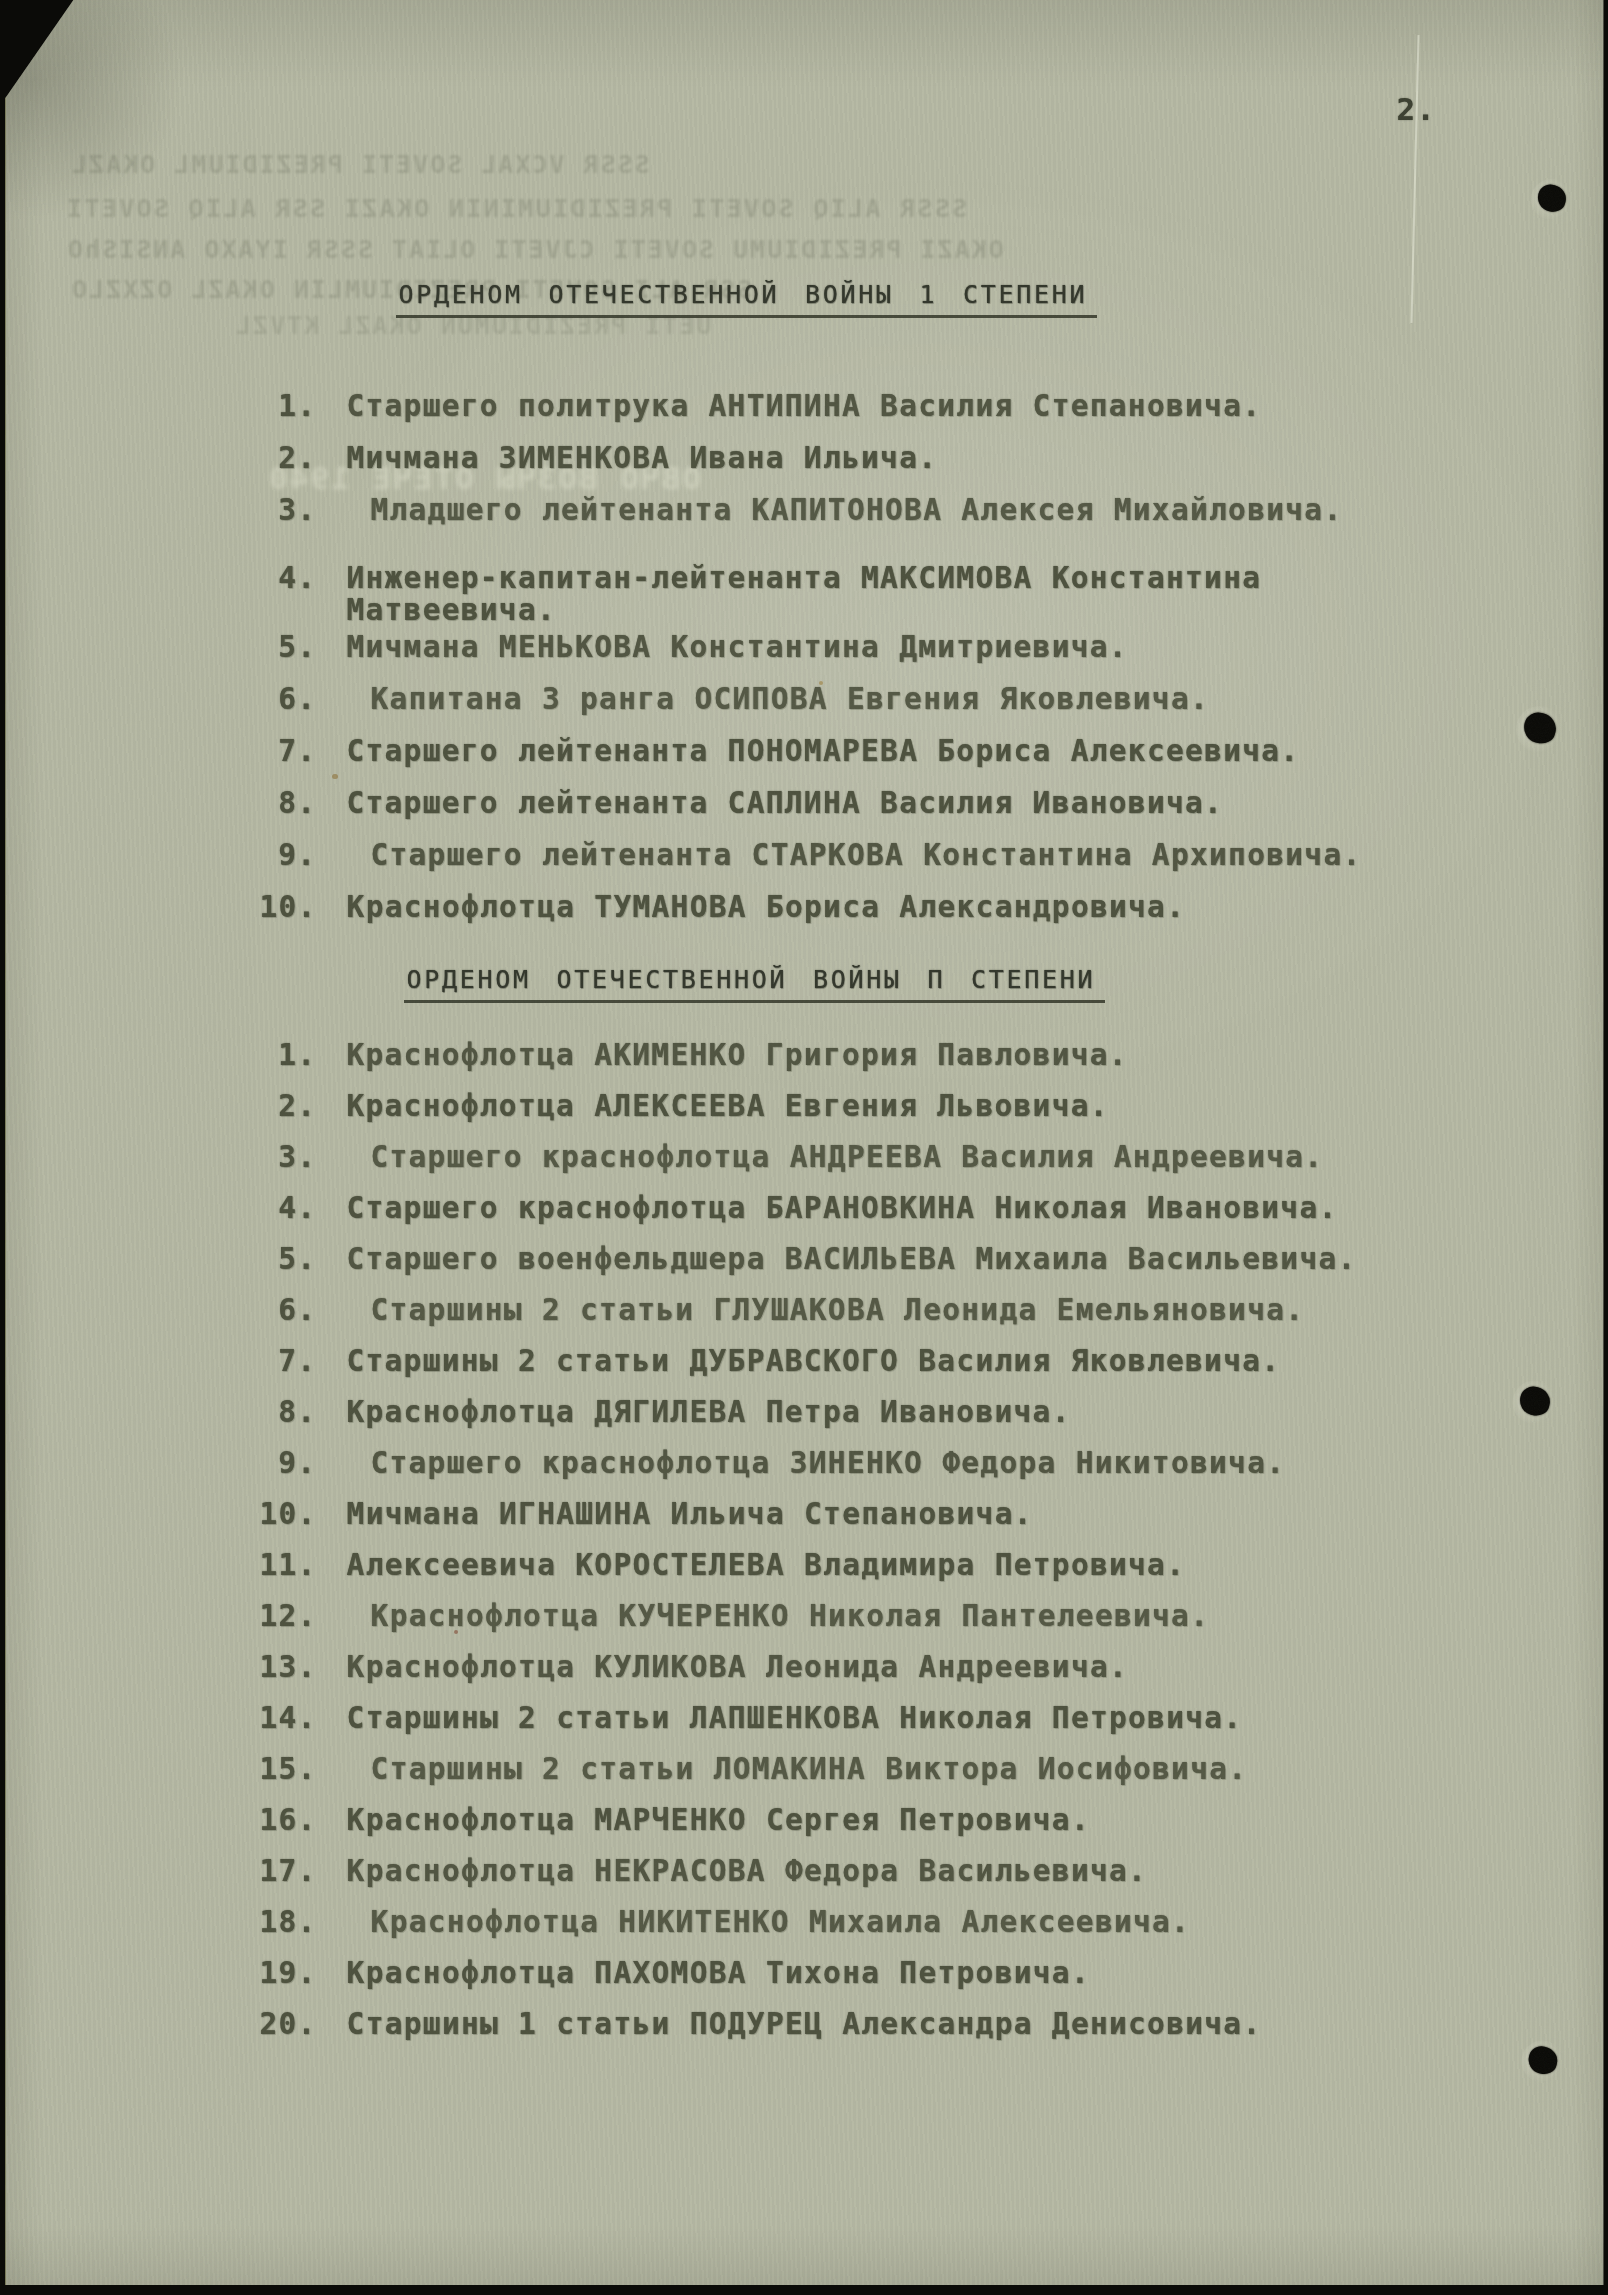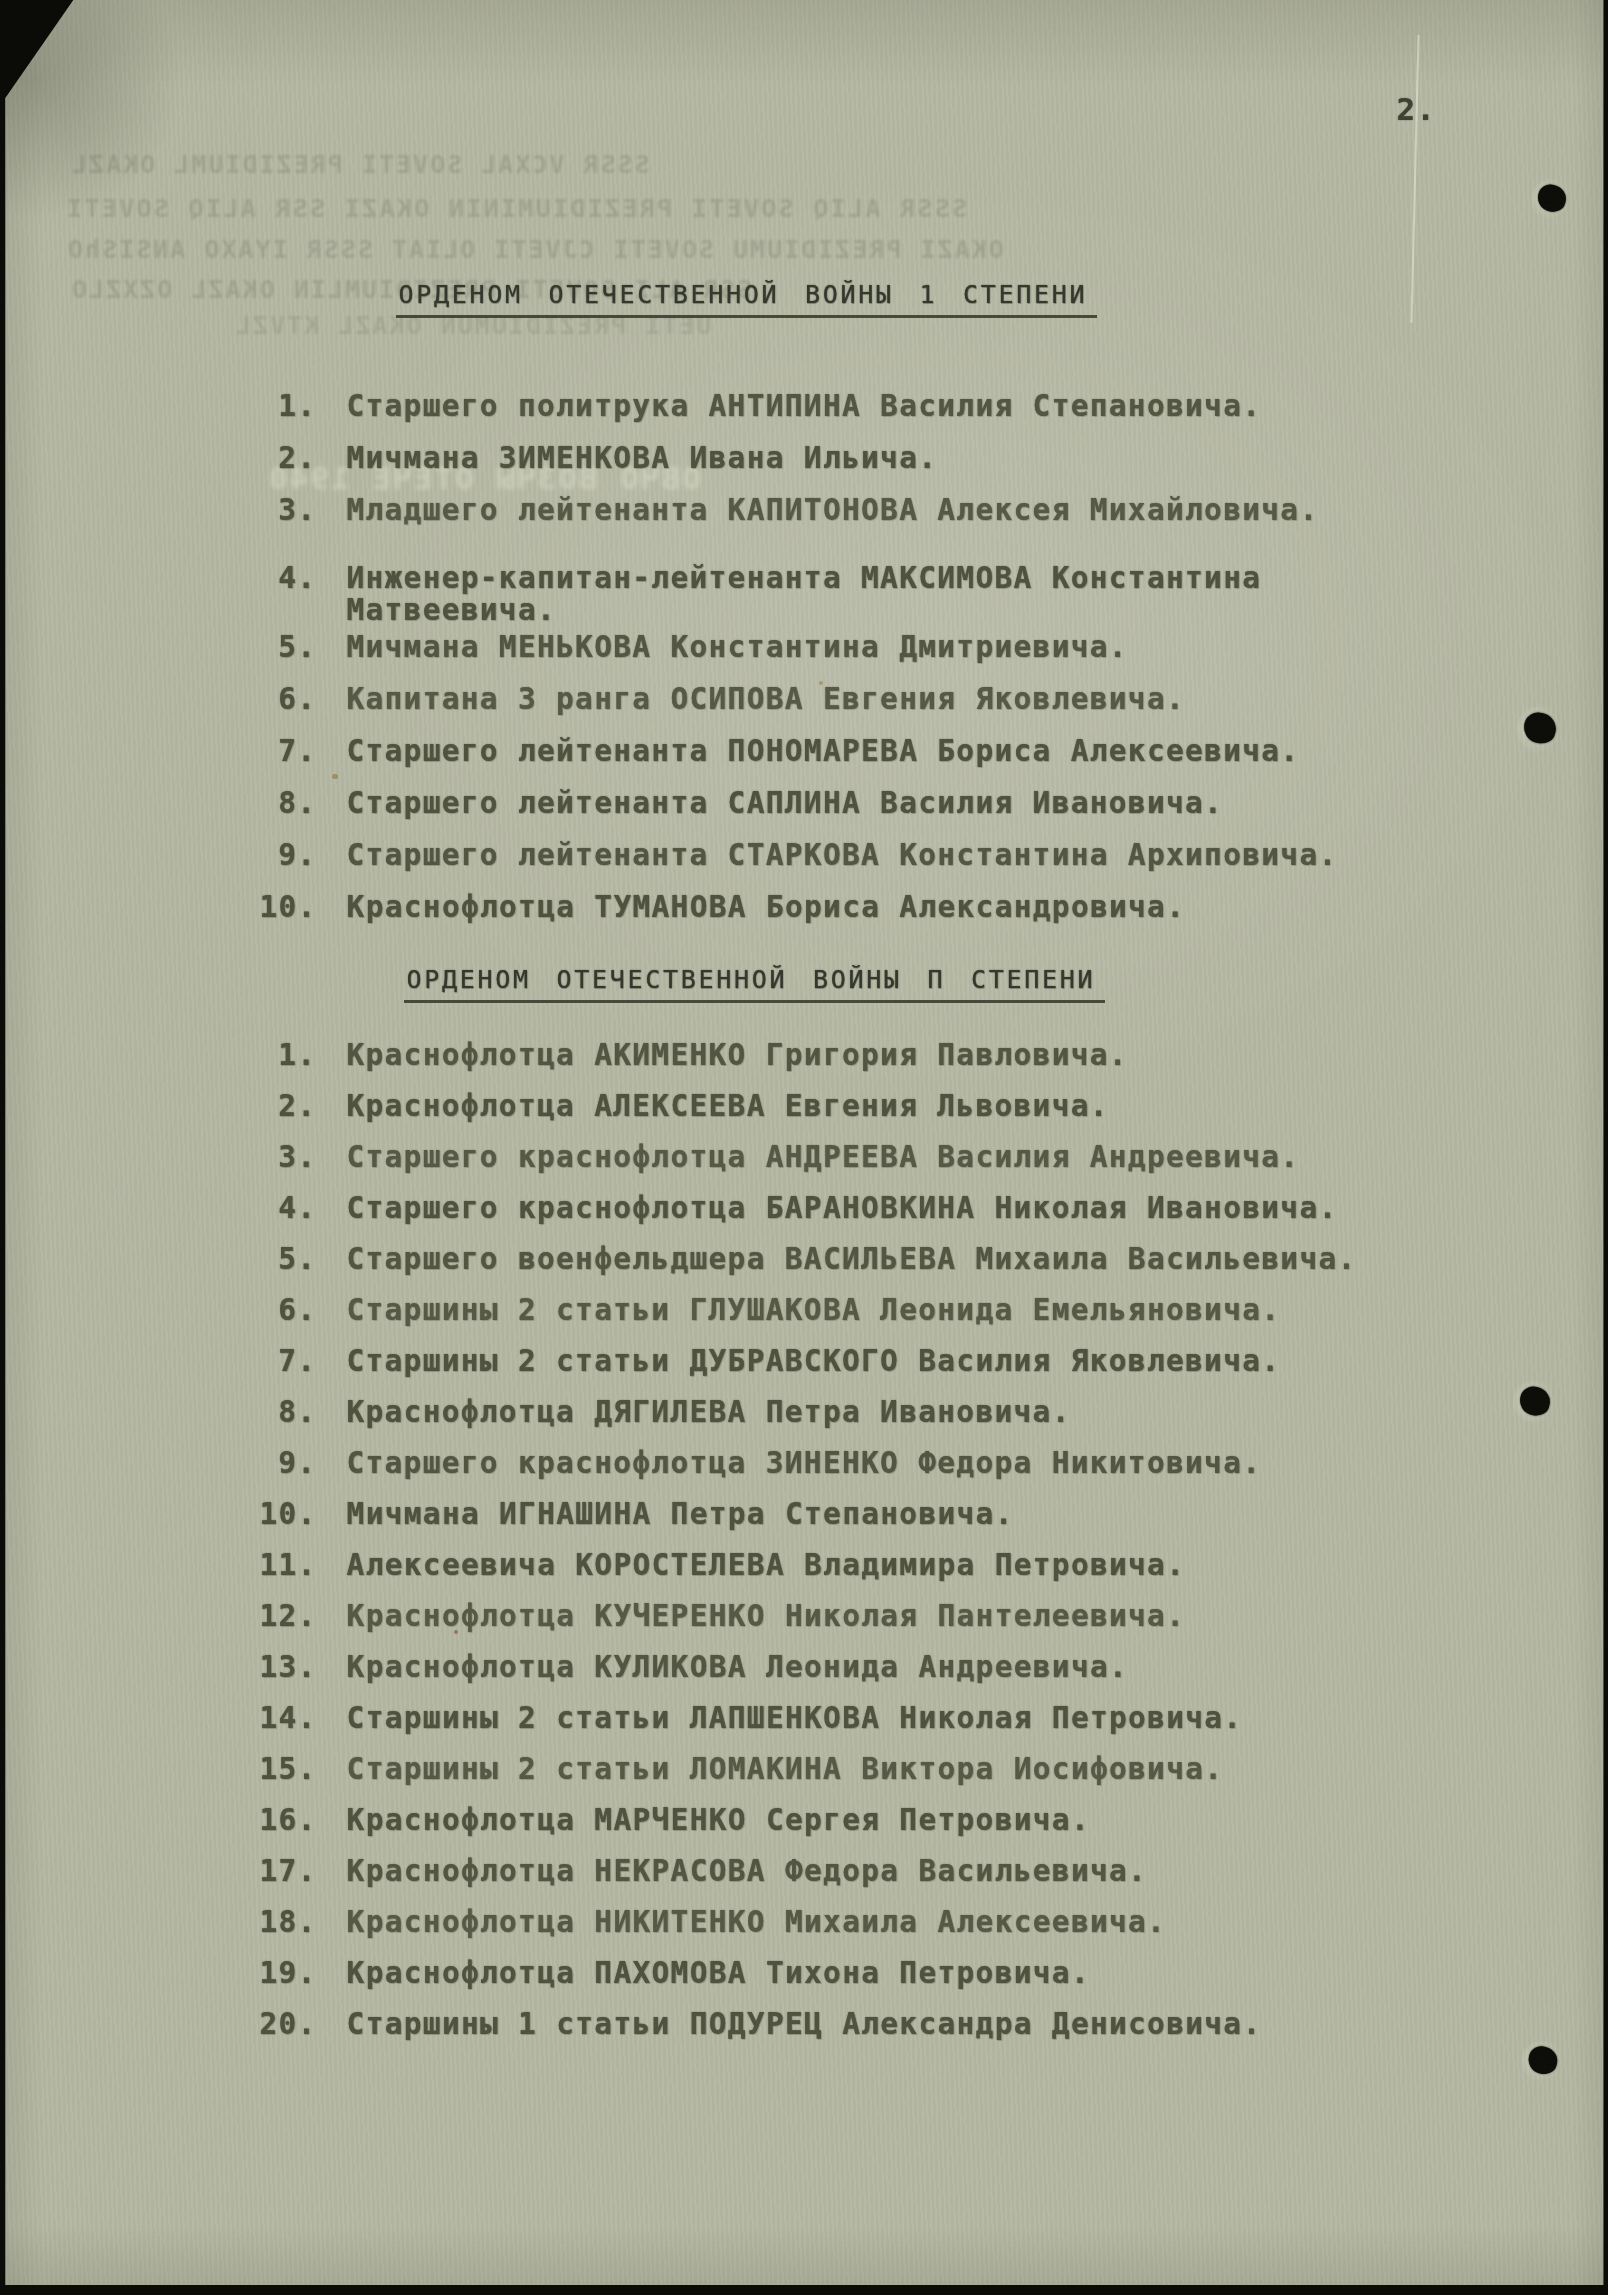--- a/index.html
+++ b/index.html
@@ -52,21 +52,21 @@
   .award-list{list-style:none;margin:0;padding:0;position:absolute;}
   .sec-0 .award-list{left:253px;top:390px;}
   .sec-1 .award-list{left:253px;top:1039px;}
   .award-list li{display:flex;font-size:29.5px;line-height:32px;}
   .sec-0 li{margin-bottom:20px;}
   .sec-0 li:nth-child(3){margin-bottom:36px;}
   .sec-0 li:nth-child(4){margin-bottom:5.4px;}
   .sec-1 li{margin-bottom:19px;}
   .num{flex:0 0 57px;text-align:right;margin-right:30px;}
   .txt{flex:0 0 auto;max-width:1046px;}
-  .award-list li:nth-child(3n) .txt{opacity:.93;}
+  .award-list li:nth-child(3n) .txt{opacity:.93;margin-left:24px;}
   .award-list li:nth-child(4n+1) .txt{opacity:.96;}
   
   .ghost{
     position:absolute;transform:scaleX(-1);filter:blur(1.3px);opacity:.17;
     color:#3f4434;font-weight:700;letter-spacing:2px;white-space:nowrap;font-size:25px;
   }
   .ghost-0{top:150px;left:64px;}
   .ghost-1{top:193px;left:59px;font-size:25.5px;}
   .ghost-2{top:235px;left:60px;}
   .ghost-3{top:275px;left:64px;}
@@ -201,21 +201,21 @@
             <li>
               <span class="num">8.</span>
               <span class="txt">Краснофлотца ДЯГИЛЕВА Петра Ивановича.</span>
             </li>
             <li>
               <span class="num">9.</span>
               <span class="txt">Старшего краснофлотца ЗИНЕНКО Федора Никитовича.</span>
             </li>
             <li>
               <span class="num">10.</span>
-              <span class="txt">Мичмана ИГНАШИНА Петра Степановича.</span>
+              <span class="txt">Мичмана ИГНАШИНА Ильича Степановича.</span>
             </li>
             <li>
               <span class="num">11.</span>
               <span class="txt">Алексеевича КОРОСТЕЛЕВА Владимира Петровича.</span>
             </li>
             <li>
               <span class="num">12.</span>
               <span class="txt">Краснофлотца КУЧЕРЕНКО Николая Пантелеевича.</span>
             </li>
             <li>

